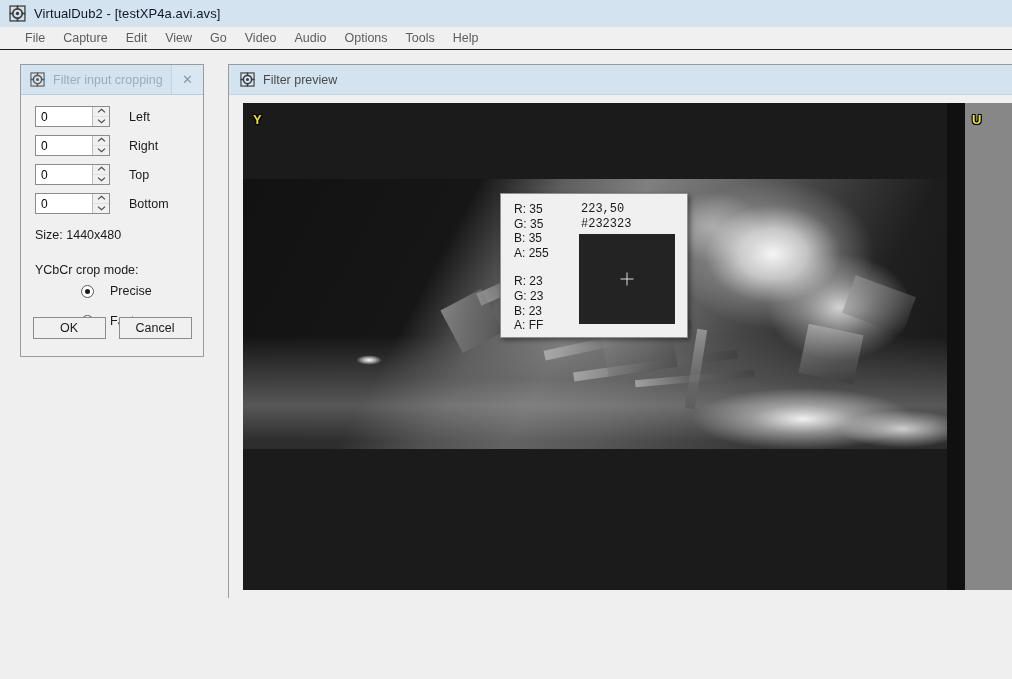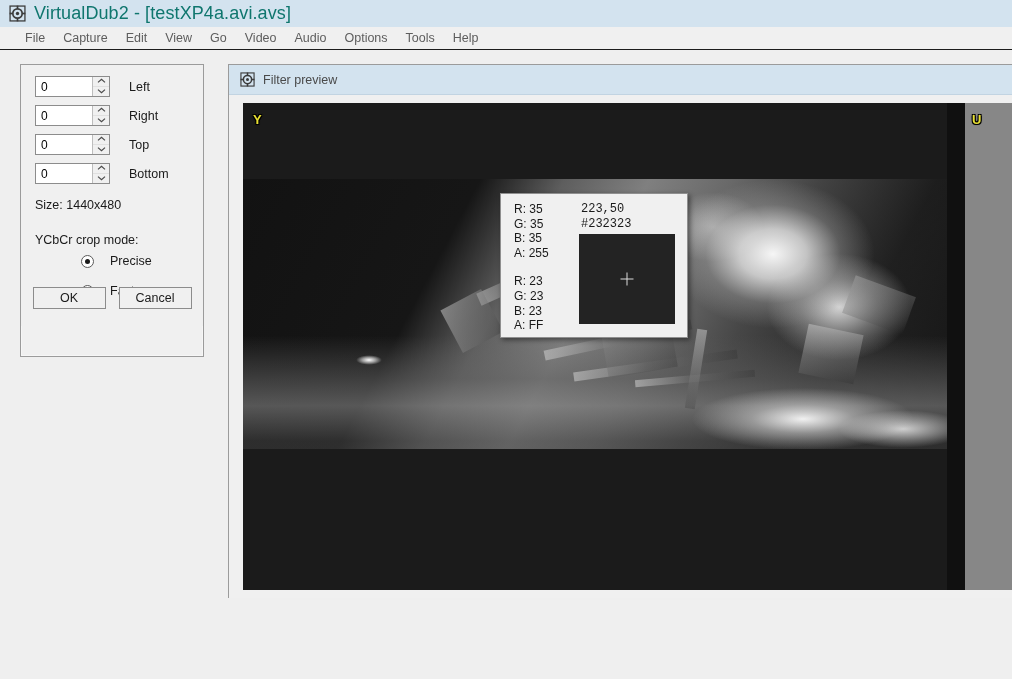--- a/index.html
+++ b/index.html
@@ -29,22 +29,22 @@
     align-items: center;
     padding-left: 9px;
   }
   .titlebar-icon {
     width: 17px; height: 17px;
     margin-right: 8px;
     flex: 0 0 auto;
     display: block;
   }
   .titlebar-text {
-    font-size: 18px;
-    color: #0f766e;
+    font-size: 13px;
+    color: #0f172a;
     letter-spacing: .1px;
     white-space: nowrap;
   }
 
   
   .menubar {
     position: absolute;
     left: 0; top: 27px;
     width: 1012px; height: 23px;
     background: #f0f0f0;
@@ -437,20 +437,37 @@
     <div class="menu-item">Audio</div>
     <div class="menu-item">Options</div>
     <div class="menu-item">Tools</div>
     <div class="menu-item">Help</div>
   </div>
 
   <div class="workspace"></div>
 
   <div class="crop-dialog">
 
+    <div class="crop-titlebar">
+      <svg class="crop-titlebar-icon" viewBox="0 0 16 16">
+        <g fill="#5a5a5a">
+          <rect x="1" y="1" width="14" height="14" fill="none" stroke="#5a5a5a" stroke-width="1.2"></rect>
+          <circle cx="8" cy="8" r="4.4" fill="none" stroke="#5a5a5a" stroke-width="1.6"></circle>
+          <circle cx="8" cy="8" r="1.6"></circle>
+          <rect x="7.2" y="0.6" width="1.6" height="3"></rect>
+          <rect x="7.2" y="12.4" width="1.6" height="3"></rect>
+          <rect x="0.6" y="7.2" width="3" height="1.6"></rect>
+          <rect x="12.4" y="7.2" width="3" height="1.6"></rect>
+        </g>
+      </svg>
+      <div class="crop-title-text">Filter input cropping</div>
+      <div class="crop-close">
+        <span>✕</span>
+      </div>
+    </div>
 
     <div class="crop-body">
 
       <div class="spin-row">
         <div class="spin-wrap">
           <input class="spin-input" type="text" value="0" style="">
           <div class="spin-btns">
             <div class="spin-btn">
               <svg width="9" height="6" viewBox="0 0 9 6">
                   <path d="M1 4.4 L4.5 1.2 L8 4.4" fill="none" stroke="#4a4a4a" stroke-width="1.2"></path>

